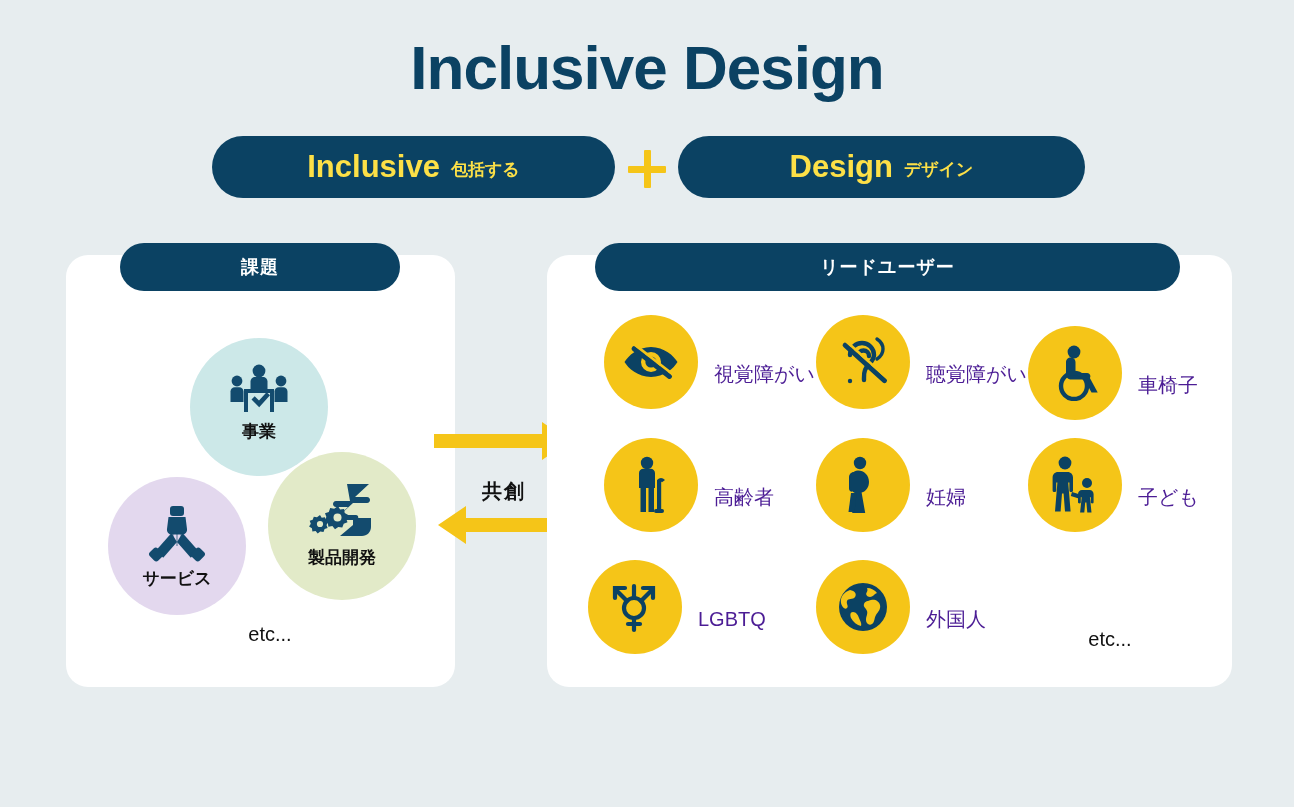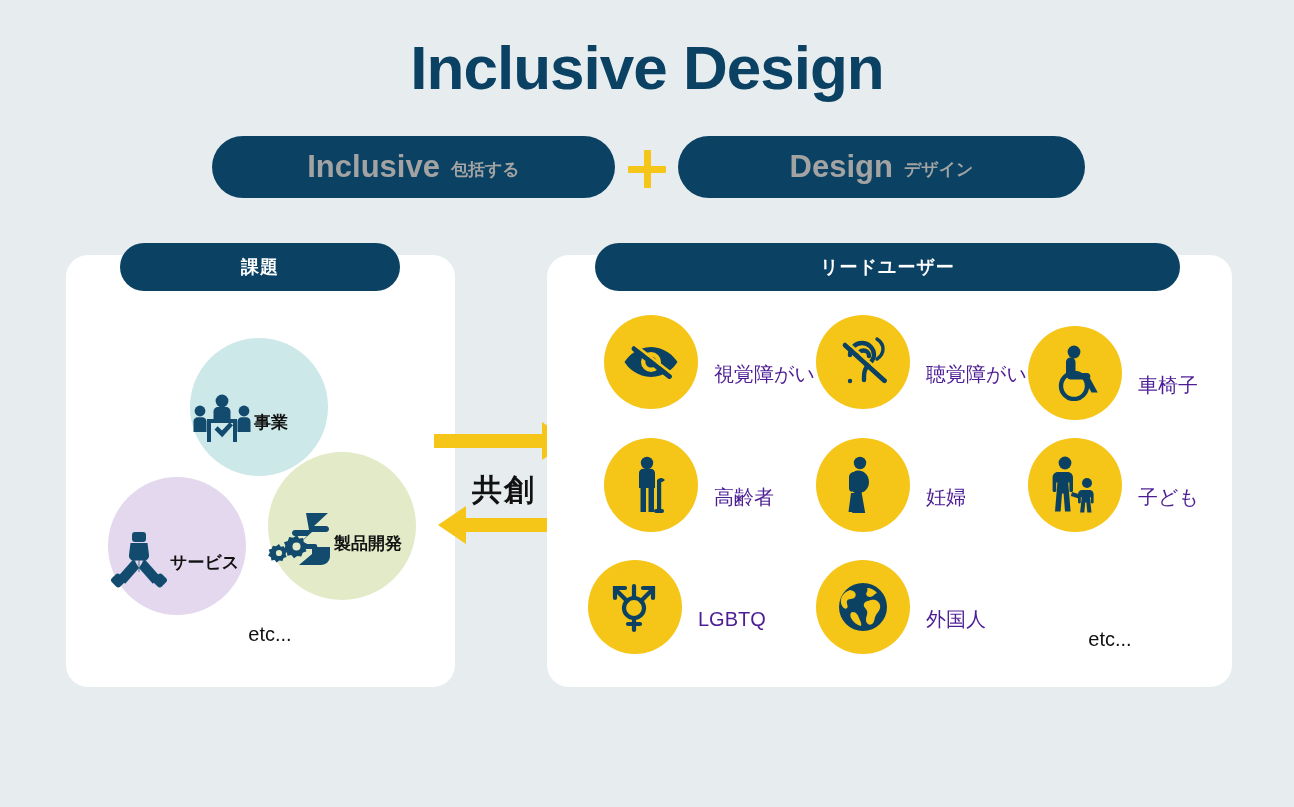--- a/index.html
+++ b/index.html
@@ -22,21 +22,21 @@
   }
 
   
   .eq-row{
     position:absolute;left:0;top:136px;width:1294px;height:62px;
   }
   .pill{
     position:absolute;top:0;height:62px;
     background:#0b4263;border-radius:31px;
     display:flex;align-items:center;justify-content:center;
-    color:#a3a3a3;white-space:nowrap;
+    color:#fde047;white-space:nowrap;
   }
   .pill .en{font-size:31px;font-weight:bold;letter-spacing:0px;}
   .pill .jp{font-size:17px;font-weight:bold;margin-left:11px;position:relative;top:2px;}
   #pill-inclusive{left:212px;width:403px;}
   #pill-design{left:678px;width:407px;}
   .plus{
     position:absolute;left:628px;top:14px;width:38px;height:38px;
   }
   .plus:before,.plus:after{
     content:"";position:absolute;background:#f5c518;border-radius:1px;
@@ -56,41 +56,41 @@
     display:flex;align-items:center;justify-content:center;
     color:#fff;font-size:18px;font-weight:bold;letter-spacing:1px;
     z-index:5;
   }
   #head-left{left:120px;top:243px;width:280px;}
   #head-right{left:595px;top:243px;width:585px;}
 
   
   .lcircle{
     position:absolute;border-radius:50%;
-    display:flex;flex-direction:row;align-items:center;
+    display:flex;flex-direction:column;align-items:center;
     box-sizing:border-box;
   }
   .lcircle .ico{margin-top:0;}
   .lcircle .cap{
     font-size:17px;font-weight:bold;color:#111;white-space:nowrap;
     margin-top:4px;
   }
   #circ-jigyo{left:190px;top:338px;width:138px;height:138px;background:#cce8e8;padding-top:26px;}
   #circ-service{left:108px;top:477px;width:138px;height:138px;background:#e3d8ee;padding-top:28px;}
   #circ-product{left:268px;top:452px;width:148px;height:148px;background:#e2eac8;padding-top:30px;}
   #etc-left{
     position:absolute;left:200px;top:623px;width:140px;text-align:center;
     font-size:20px;color:#111;
   }
 
   
   .arrowwrap{position:absolute;left:434px;top:418px;width:140px;height:140px;}
   .kyoso{
-    position:absolute;left:0;top:52px;width:140px;text-align:center;
-    font-size:30px;font-weight:bold;color:#111;letter-spacing:2px;
+    position:absolute;left:0;top:60px;width:140px;text-align:center;
+    font-size:20px;font-weight:bold;color:#111;letter-spacing:2px;
   }
 
   
   .ucell{position:absolute;display:flex;align-items:center;}
   .ucircle{
     width:94px;height:94px;border-radius:50%;background:#f5c518;
     display:flex;align-items:center;justify-content:center;flex:0 0 auto;
   }
   .ulabel{
     margin-left:16px;font-size:20px;color:#4c1d95;white-space:nowrap;margin-top:24px;

